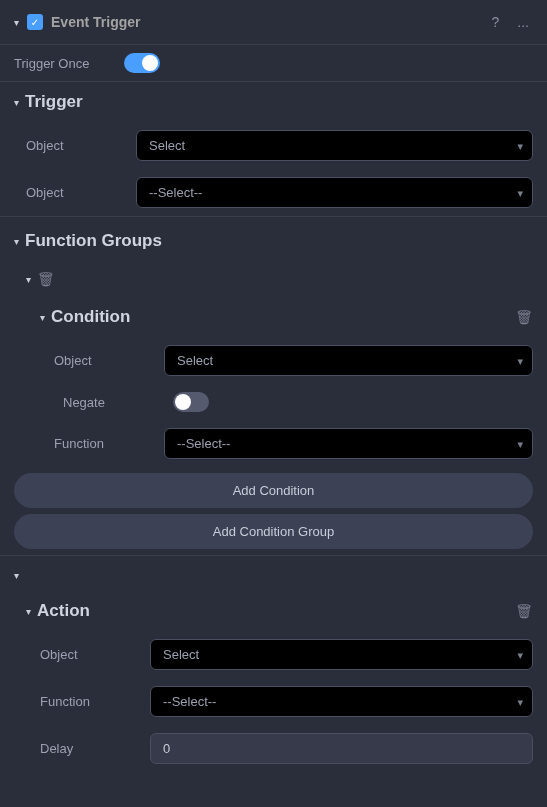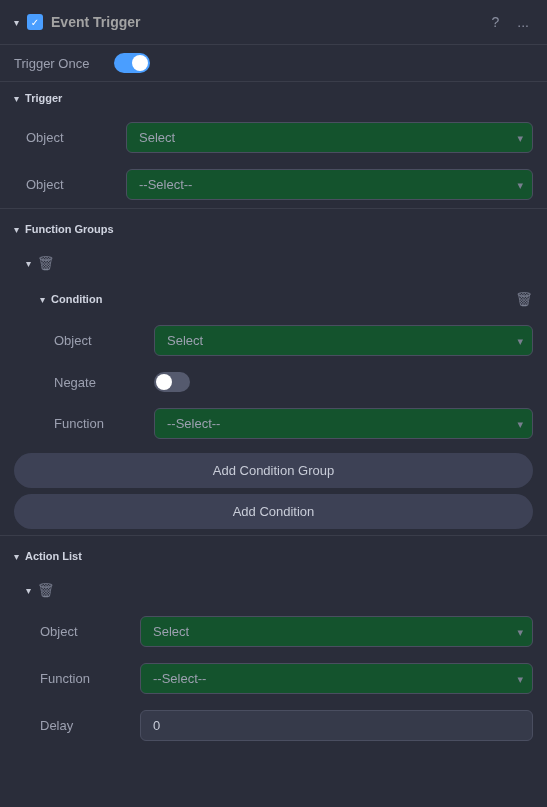--- a/index.html
+++ b/index.html
@@ -77,20 +77,21 @@
     .section-divider {
       height: 1px;
       background: #3a3d4a;
       margin: 0 0;
     }
 
     .row {
       display: flex;
       align-items: center;
       padding: 8px 14px;
+      gap: 10px;
     }
 
     .row-label {
       width: 100px;
       color: #9ca0b0;
       flex-shrink: 0;
       font-size: 13px;
     }
 
     
@@ -129,40 +130,40 @@
       align-items: center;
       padding: 10px 14px;
       gap: 6px;
       color: #c8ccd8;
       font-size: 13px;
       font-weight: 500;
     }
 
     .section-header .section-title {
       flex: 1;
-      font-size: 11px;
+      font-size: 17px;
       font-weight: 600;
       color: #d0d4e0;
     }
 
     .section-header .trash-icon {
       color: #7a7f90;
       font-size: 14px;
       cursor: pointer;
     }
 
     
     .select-wrap {
       flex: 1;
       position: relative;
     }
 
     .select-field {
       width: 100%;
-      background: #14532d;
+      background: #000000;
       border: 1px solid #4a4e60;
       border-radius: 6px;
       padding: 7px 30px 7px 12px;
       color: #9ca0b0;
       font-size: 13px;
       appearance: none;
       cursor: pointer;
       outline: none;
     }
 
@@ -307,51 +308,51 @@
   <div class="row" style="padding-left: 54px;">
     <span class="row-label">Object</span>
     <div class="select-wrap">
       <select class="select-field">
         <option value="">Select</option>
       </select>
       <span class="select-arrow">▾</span>
     </div>
   </div>
 
-  <div class="row" style="padding-left: 54px;">
+  <div class="row" style="padding-left: 54px; margin-left: 9px;">
     <span class="row-label">Negate</span>
     <div class="negate-toggle">
       <div class="toggle-knob"></div>
     </div>
   </div>
 
   <div class="row" style="padding-left: 54px;">
     <span class="row-label">Function</span>
     <div class="select-wrap">
       <select class="select-field">
         <option value="">--Select--</option>
       </select>
       <span class="select-arrow">▾</span>
     </div>
   </div>
 
+  <button class="btn-add">Add Condition</button>
+
   <button class="btn-add">Add Condition Group</button>
-
-  <button class="btn-add">Add Condition</button>
 
   <div class="section-divider"></div>
   <div class="spacer-sm"></div>
 
   <div class="section-header">
     <span class="chevron-icon">▾</span>
-    <span class="section-title">Action List</span>
   </div>
 
   <div class="section-header indent-1">
     <span class="chevron-icon">▾</span>
+    <span class="section-title">Action</span>
     <span class="trash-icon">🗑</span>
   </div>
 
   <div class="row indent-2">
     <span class="row-label">Object</span>
     <div class="select-wrap">
       <select class="select-field">
         <option value="">Select</option>
       </select>
       <span class="select-arrow">▾</span>

